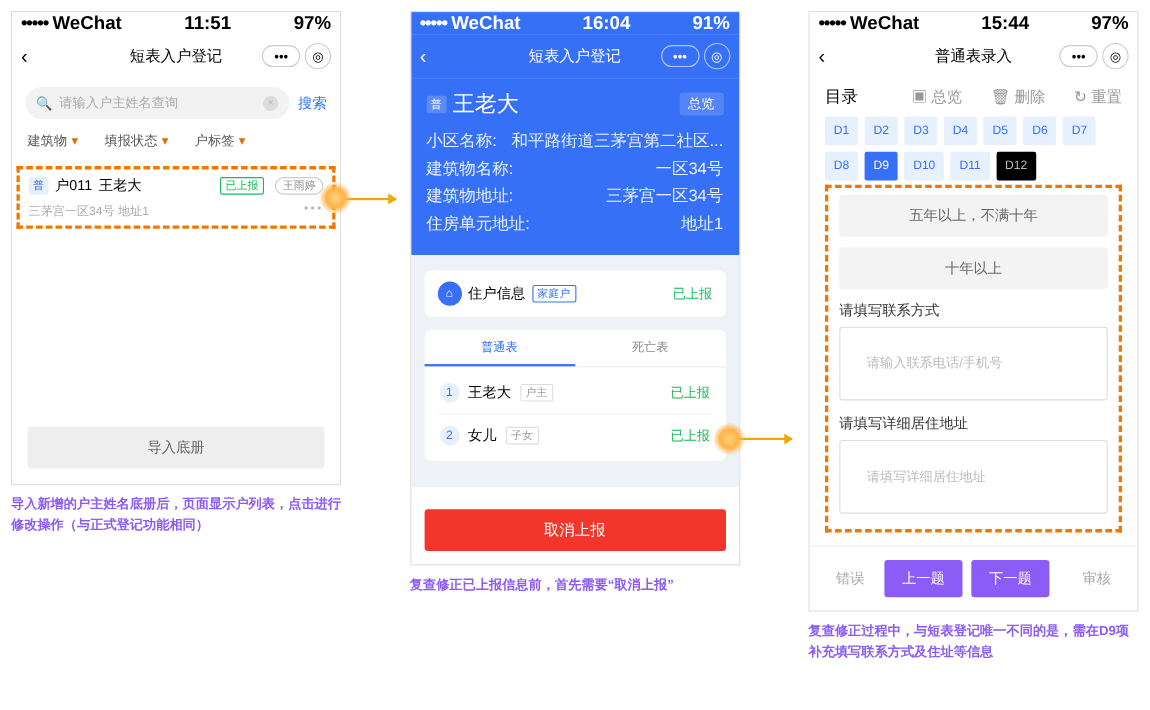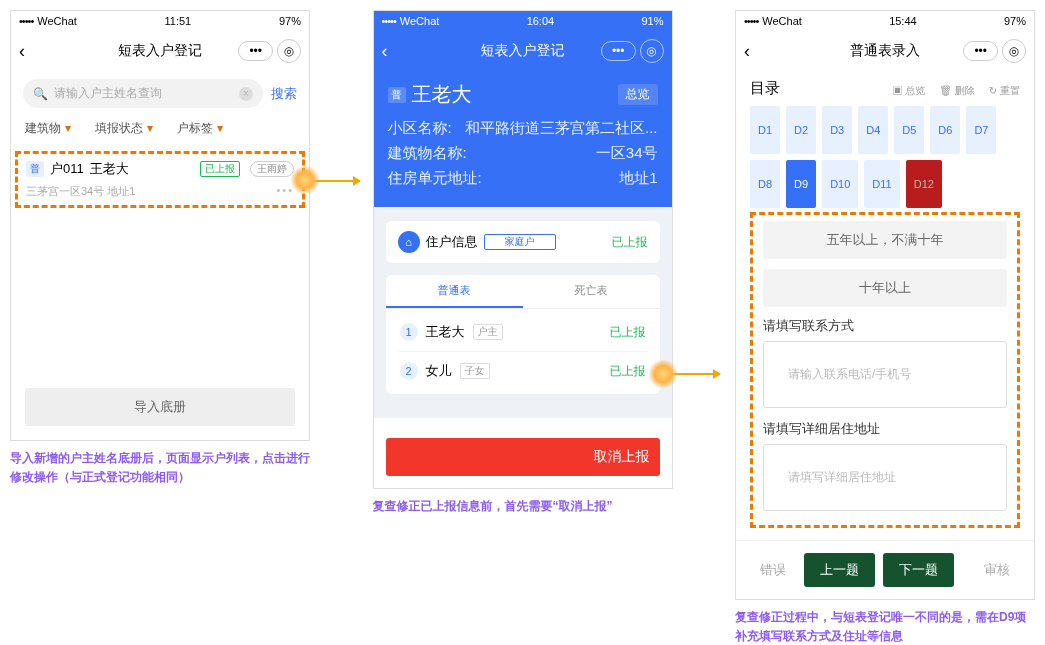--- a/index.html
+++ b/index.html
@@ -1,19 +1,19 @@
 <!DOCTYPE html>
 <html><head>
 <meta charset="utf-8">
 <style>
 *{box-sizing:border-box;margin:0;padding:0;font-family:-apple-system,"PingFang SC","Microsoft YaHei",sans-serif}
 body{background:#fff;padding:10px;width:1045px}
 .row{display:flex;gap:40px;justify-content:space-between;align-items:flex-start}
 .phone{width:300px;background:#fff;border:1px solid #ddd;position:relative;flex-shrink:0}
-.status-bar{height:20px;display:flex;align-items:center;justify-content:space-between;padding:0 8px;font-size:11px;font-weight:400}
+.status-bar{height:20px;display:flex;align-items:center;justify-content:space-between;padding:0 8px;font-size:17px;font-weight:700}
 .status-bar.blue{background:#3670f6;color:#fff}
 .dots::before{content:"•••••";letter-spacing:-1px;margin-right:4px}
 .nav{height:40px;display:flex;align-items:center;padding:0 8px;position:relative}
 .nav.blue{background:#3670f6;color:#fff}
 .nav-title{position:absolute;left:50%;transform:translateX(-50%);font-size:14px}
 .nav-back{font-size:18px;cursor:pointer}
 .nav-right{margin-left:auto;display:flex;align-items:center;gap:4px}
 .pill{border:1px solid #ccc;border-radius:14px;padding:2px 10px;font-size:12px;display:flex;align-items:center;gap:6px}
 .pill.blue{border-color:rgba(255,255,255,.6)}
 .circle-btn{width:24px;height:24px;border-radius:50%;border:1px solid #ccc;display:flex;align-items:center;justify-content:center;font-size:12px}
@@ -42,43 +42,43 @@
 .name-row{display:flex;align-items:center;gap:6px;margin-bottom:8px}
 .name-row .big{font-size:20px}
 .overview-btn{margin-left:auto;font-size:12px;background:rgba(255,255,255,.15);padding:2px 8px;border-radius:3px}
 .kv{display:flex;font-size:15px;padding:3px 0;color:#e6f0ff}
 .kv .k{flex:0 0 auto}
 .kv .v{margin-left:auto;text-align:right}
 .s2-body{background:#eef1f6;padding:14px 12px 12px}
 .white-card{background:#fff;border-radius:6px;padding:10px 12px;margin-bottom:12px}
 .hh-row{display:flex;align-items:center;gap:6px;font-size:13px}
 .home-icon{width:22px;height:22px;border-radius:50%;background:#3670f6;display:flex;align-items:center;justify-content:center;color:#fff;font-size:11px}
-.fam-badge{border:1px solid #3670f6;color:#3670f6;font-size:10px;padding:0 20px;border-radius:2px}
+.fam-badge{border:1px solid #3670f6;color:#3670f6;font-size:10px;padding:0 4px;border-radius:2px}
 .tab-row{display:flex;border-bottom:1px solid #eee}
 .tab{flex:1;text-align:center;padding:8px;font-size:11px;color:#888}
 .tab.active{color:#3670f6;border-bottom:2px solid #3670f6}
 .person{display:flex;align-items:center;gap:8px;padding:10px 2px;font-size:13px;border-bottom:1px solid #f3f3f3}
 .person:last-child{border-bottom:none}
 .num{width:18px;height:18px;border-radius:50%;background:#e6f0ff;color:#3670f6;font-size:11px;display:flex;align-items:center;justify-content:center}
 .rel{font-size:10px;color:#999;border:1px solid #ddd;padding:0 4px;border-radius:2px}
-.cancel-btn{background:#f2362b;color:#fff;text-align:right;padding:10px;font-size:14px;border-radius:3px;margin:20px 12px 12px}
+.cancel-btn{background:#f2362b;color:#fff;text-align:center;padding:10px;font-size:14px;border-radius:3px;margin:20px 12px 12px}
 
 .s3-body{padding:8px 14px}
 .dir-head{display:flex;align-items:flex-end;font-size:15px;margin-bottom:8px}
-.dir-actions{margin-left:auto;font-size:10px;color:#999;display:flex;gap:14px}
+.dir-actions{margin-left:auto;font-size:14px;color:#999;display:flex;gap:26px}
 .d-chips{display:flex;flex-wrap:wrap;gap:6px;margin-bottom:4px}
-.chip{background:#e6f0ff;color:#3670f6;font-size:11px;padding:18px 8px;border-radius:2px}
+.chip{background:#e6f0ff;color:#3670f6;font-size:11px;padding:7px 8px;border-radius:2px}
 .chip.active{background:#3670f6;color:#fff}
-.chip.dis{background:#b91c1c;color:#bbb}
+.chip.dis{background:#000000;color:#bbb}
 .opt{background:#f3f3f3;text-align:center;padding:10px;font-size:13px;color:#666;margin-bottom:10px;border-radius:3px}
 .field-label{font-size:13px;margin-bottom:6px;color:#333}
 .field-input{border:1px solid #ddd;border-radius:3px;padding:24px;font-size:12px;color:#bbb;margin-bottom:12px}
 .s3-footer{display:flex;gap:8px;padding:12px 14px;border-top:1px solid #eee;font-size:13px;align-items:center}
 .s3-footer .ghost{color:#aaa;padding:6px 10px}
-.s3-footer .pbtn{background:#14532d;color:#fff;padding:8px 16px;border-radius:3px}
+.s3-footer .pbtn{background:#8b5cf6;color:#fff;padding:8px 16px;border-radius:3px}
 .dash-box3{border:3px dashed #f07800;padding:6px 10px 2px;margin:4px 0}
 </style>
 </head>
 <body>
 
 <div class="row">
 
 <div>
 <div class="phone">
   <div class="status-bar">
@@ -148,20 +148,24 @@
       <span class="big">王老大</span>
       <span class="overview-btn">总览</span>
     </div>
     <div class="kv">
             <span class="k">小区名称:</span>
             <span class="v">和平路街道三茅宫第二社区...</span>
           </div>
     <div class="kv">
             <span class="k">建筑物名称:</span>
             <span class="v">一区34号</span>
+          </div>
+    <div class="kv">
+            <span class="k">建筑物地址:</span>
+            <span class="v">三茅宫一区34号</span>
           </div>
     <div class="kv">
             <span class="k">住房单元地址:</span>
             <span class="v">地址1</span>
           </div>
   </div>
   <div class="s2-body">
     <div class="white-card">
       <div class="hh-row">
         <span class="home-icon">⌂</span>

